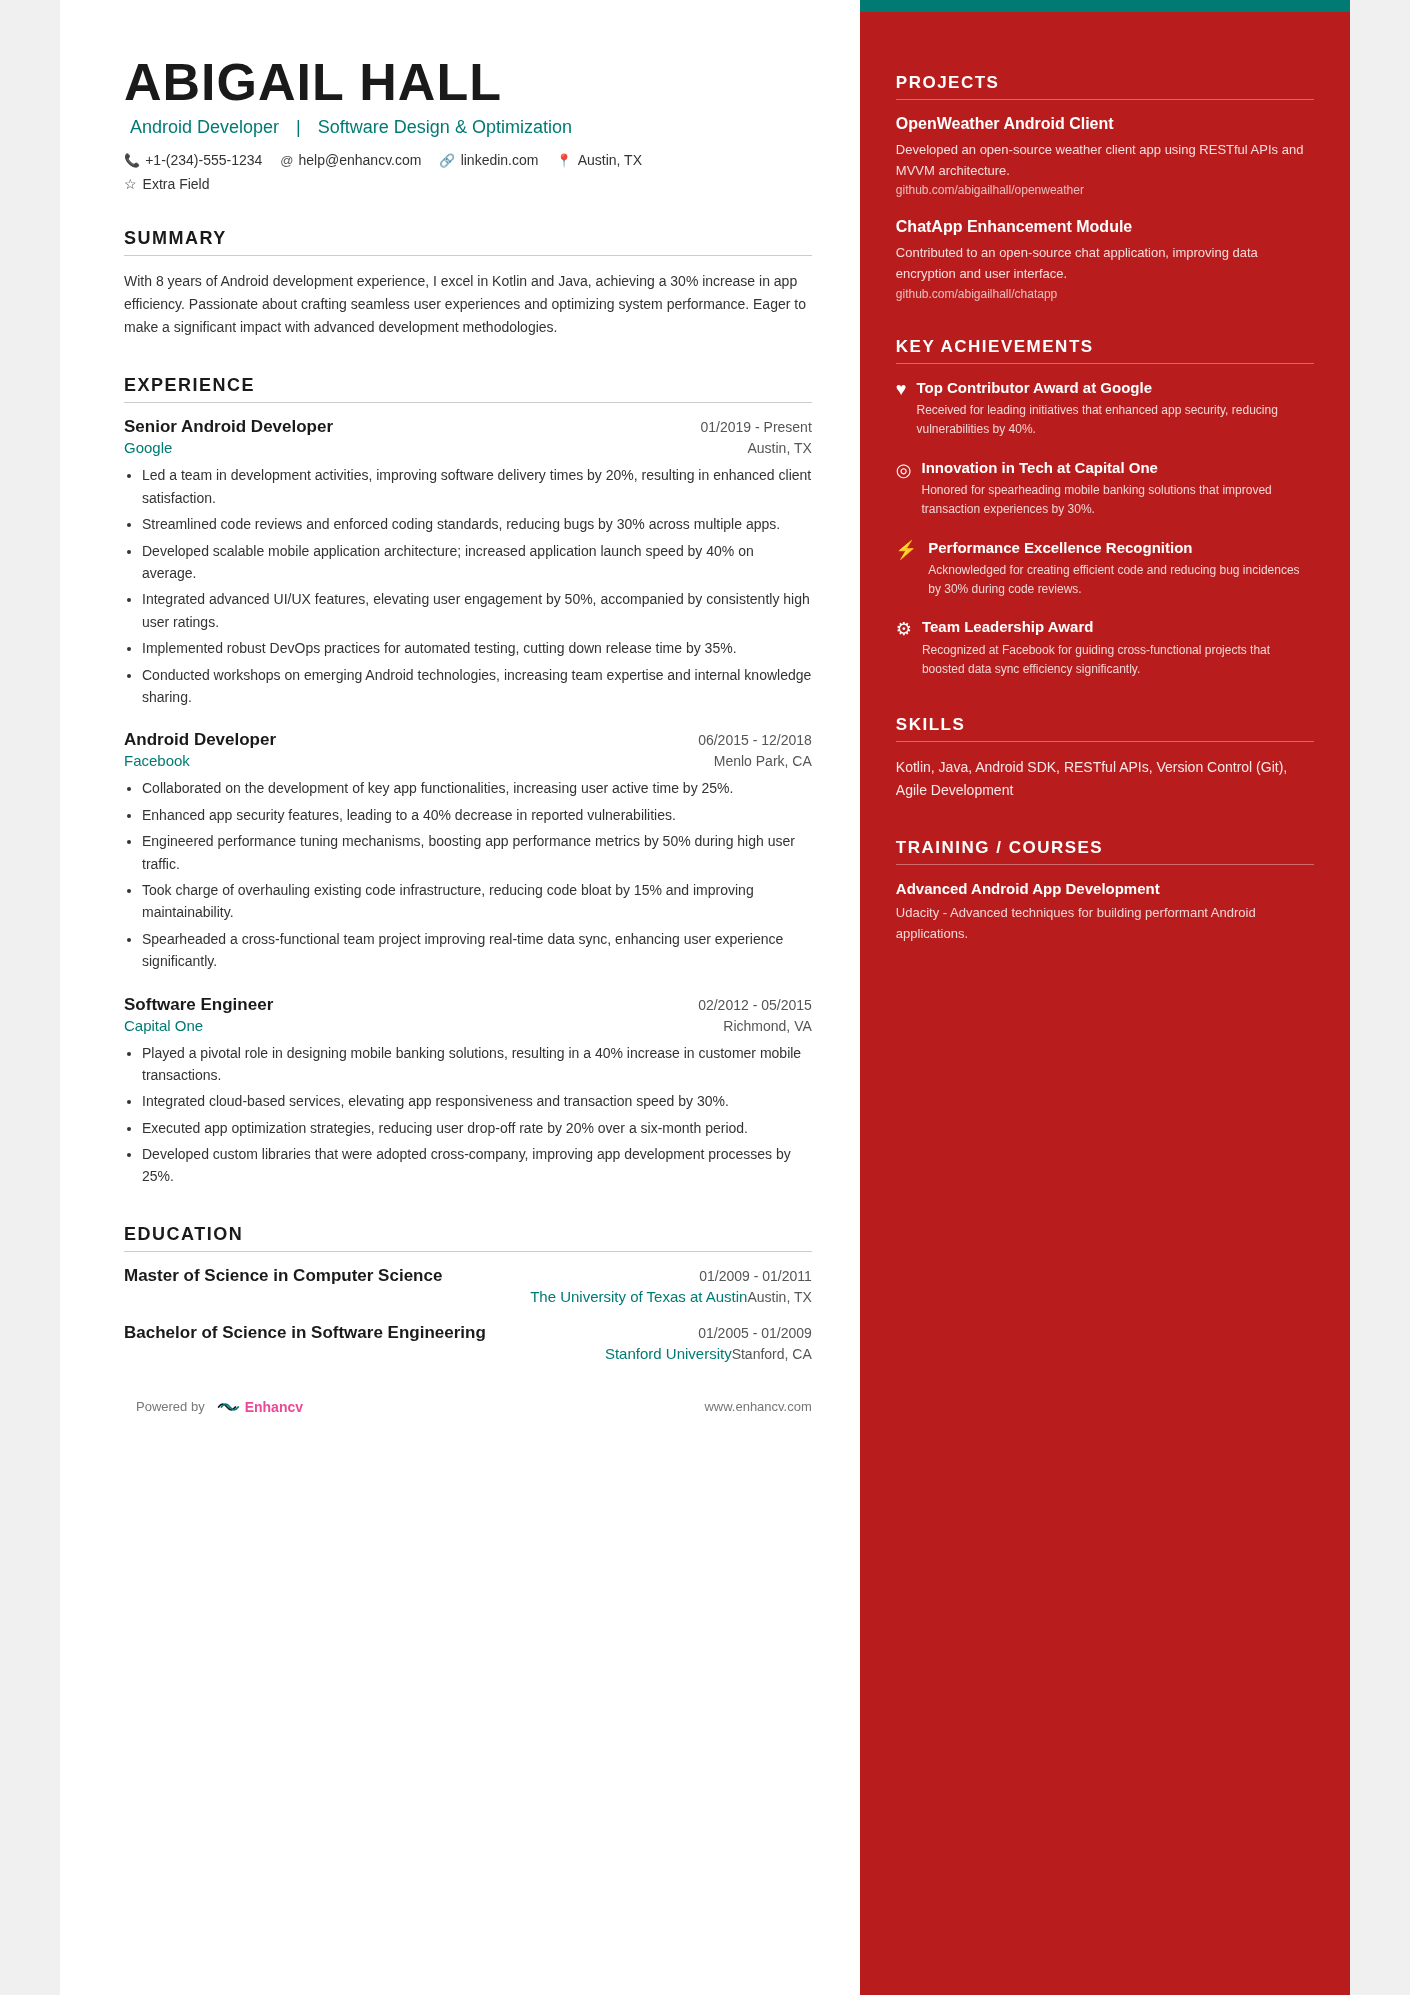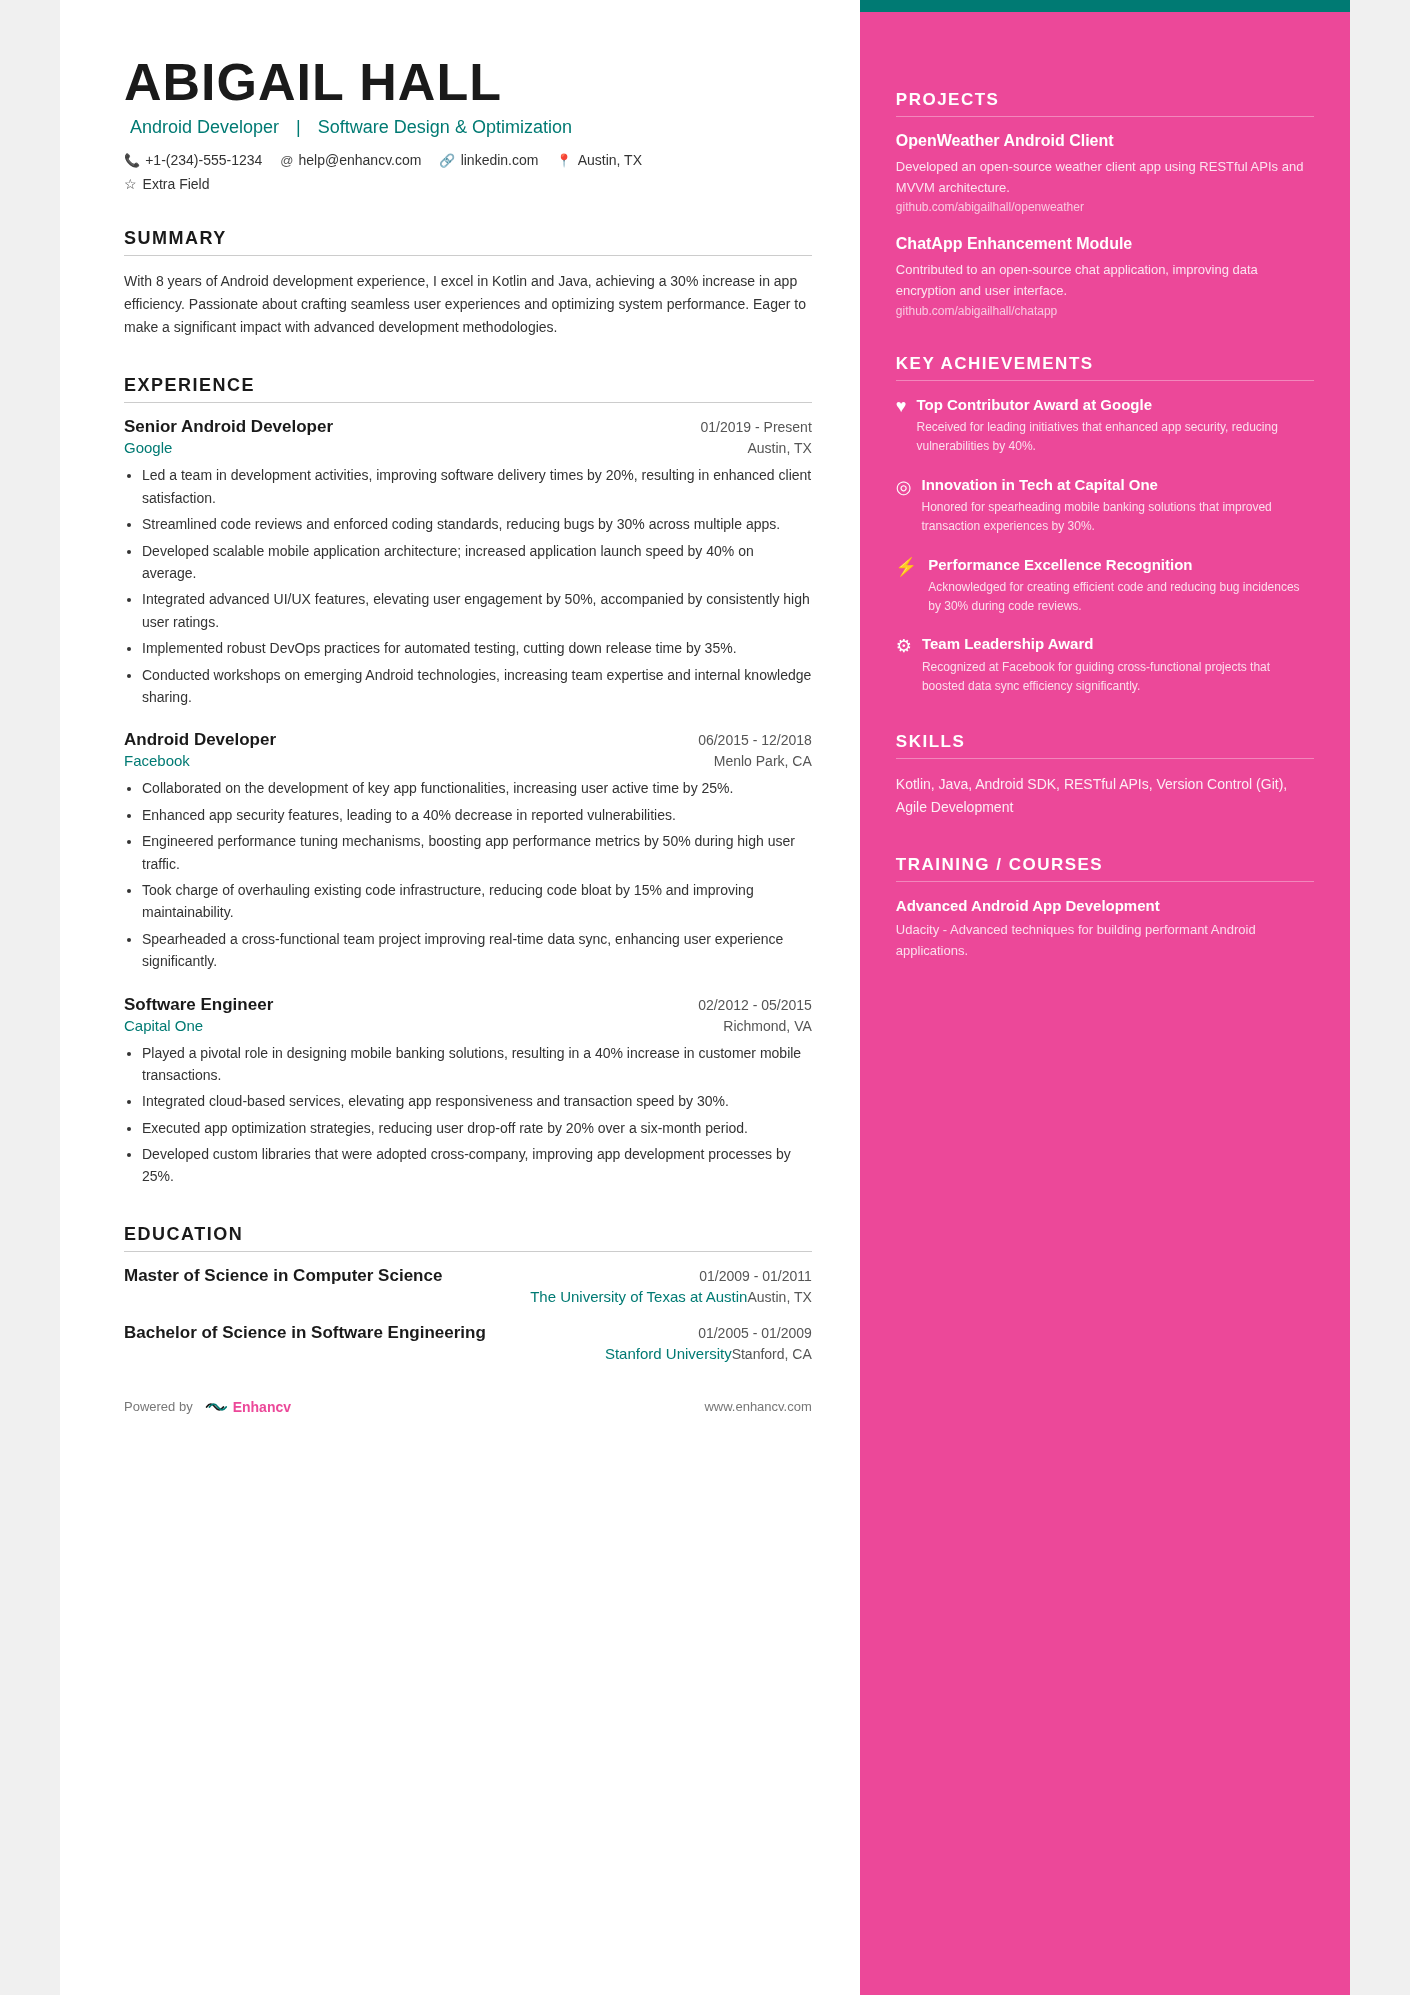--- a/index.html
+++ b/index.html
@@ -188,20 +188,21 @@
 
     
     .footer {
       display: flex;
       justify-content: space-between;
       align-items: center;
       margin-top: 36px;
       font-size: 13px;
       color: #777;
       font-family: Arial, sans-serif;
+      margin-left: 12px;
     }
     .footer-left {
       display: flex;
       align-items: center;
       gap: 8px;
     }
     .enhancv-logo {
       display: flex;
       align-items: center;
       gap: 4px;
@@ -210,22 +211,22 @@
       font-size: 14px;
     }
     .logo-icon {
       width: 28px;
       height: 18px;
     }
 
     
     .right-col {
       width: 38%;
-      background: #ec4899;
-      padding: 54px 36px 48px 36px;
+      background: #b91c1c;
+      padding: 37px 36px 48px 36px;
       color: #fff;
     }
     .right-col .section-title {
       color: #fff;
       border-bottom: 1.5px solid rgba(255,255,255,0.35);
       font-size: 17px;
     }
 
     
     .project-entry {

